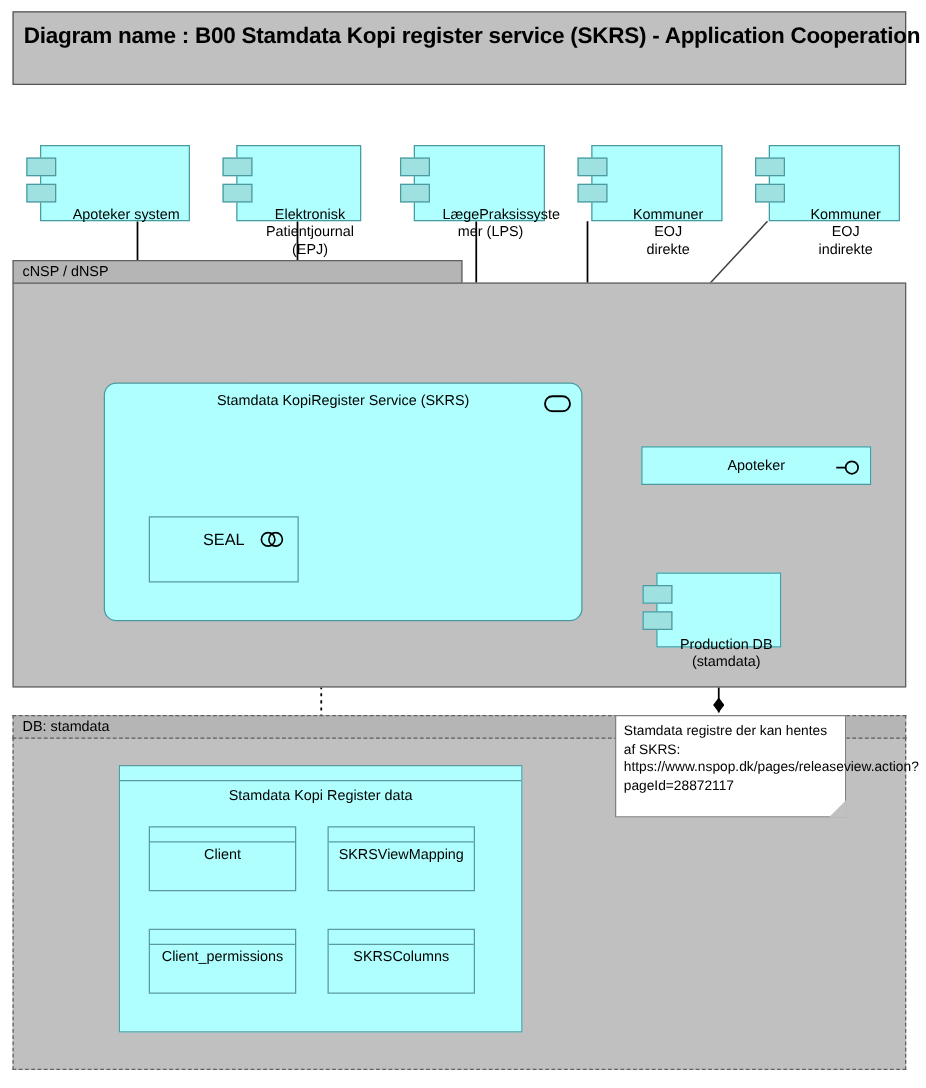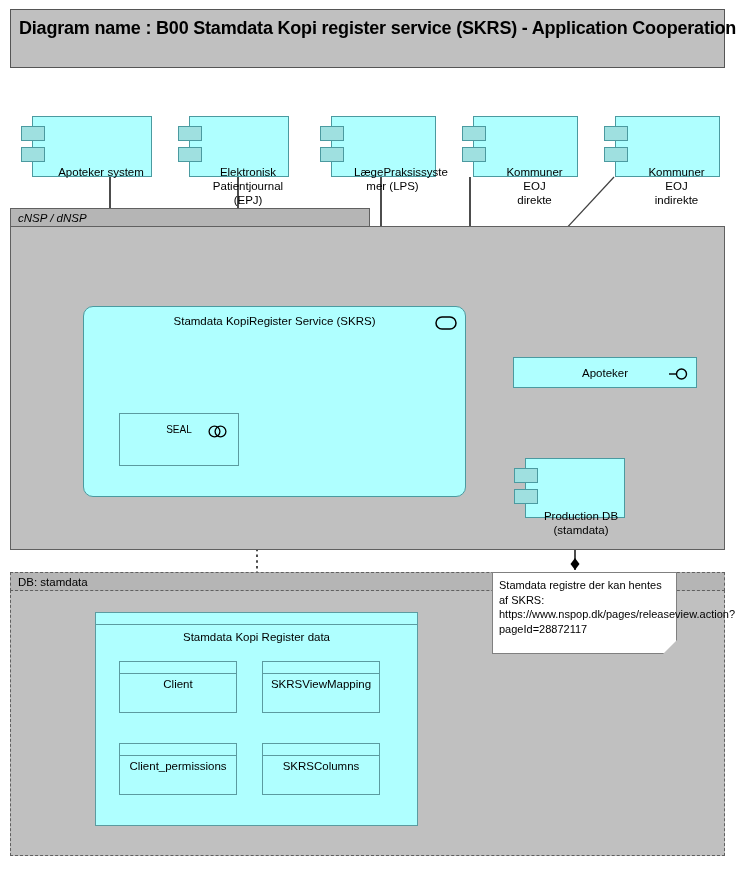--- a/index.html
+++ b/index.html
@@ -53,21 +53,21 @@
   }
   .group-tab-label {
     position: absolute;
     left: 7px;
     top: 50%;
     transform: translateY(-50%);
     font-size: 11.5px;
     color: #000000;
     white-space: nowrap;
   }
-  .solid-b { border: 1px solid #606060; font-style: italic; }
+  .solid-b { border: 1px solid #606060; }
   .dashed-b { border: 1px dashed #606060; }
 
   .comp {
     position: absolute;
     background: #afffff;
     border: 1px solid #4b9aa0;
     box-sizing: border-box;
   }
   .comp-label {
     position: absolute;
@@ -130,21 +130,21 @@
     position: absolute;
     background: #afffff;
     border: 1px solid #5b9ba0;
     box-sizing: border-box;
   }
   .inner-label {
     position: absolute;
     left: 0; right: 0;
     top: 10px;
     text-align: center;
-    font-size: 10px;
+    font-size: 13px;
     color: #000000;
   }
 
   .data-obj {
     position: absolute;
     background: #afffff;
     border: 1px solid #5b9ba0;
     box-sizing: border-box;
   }
   .data-obj-bar {

